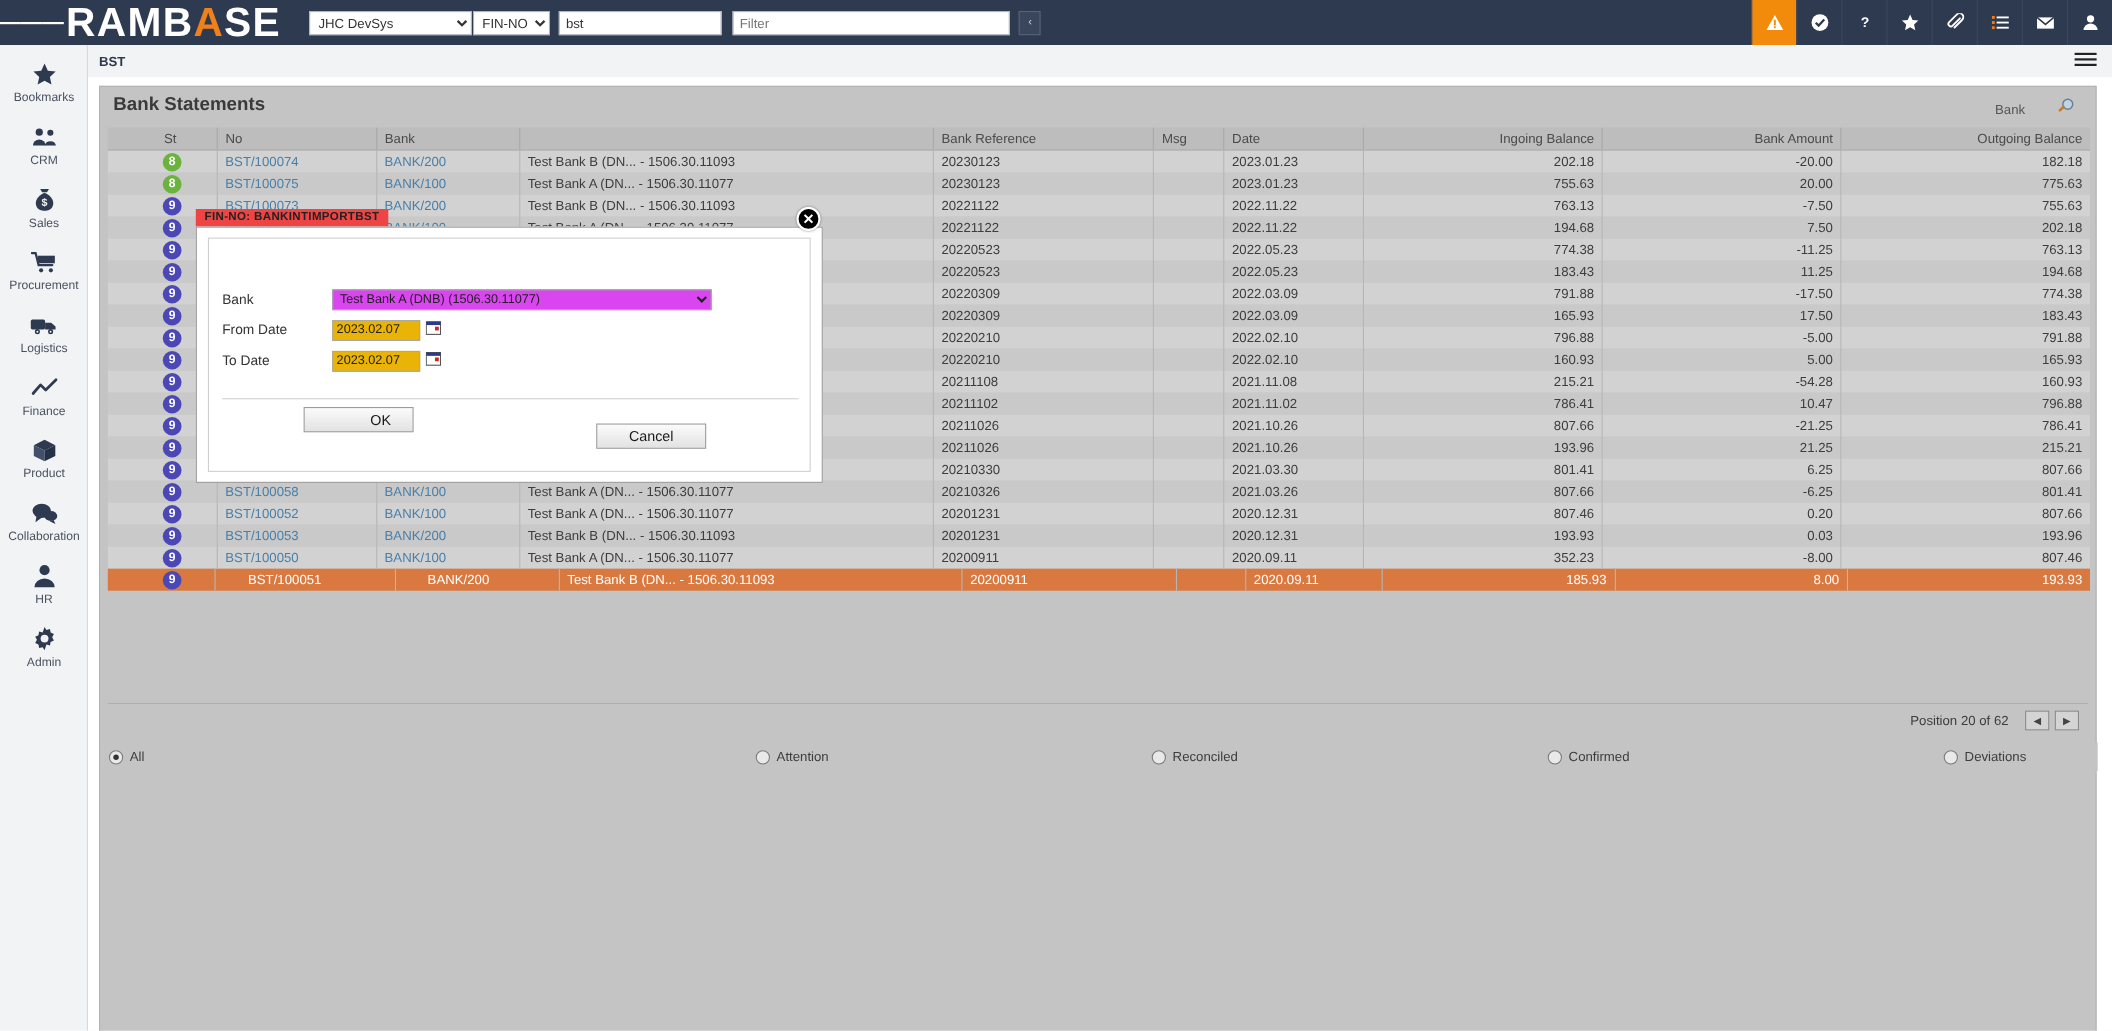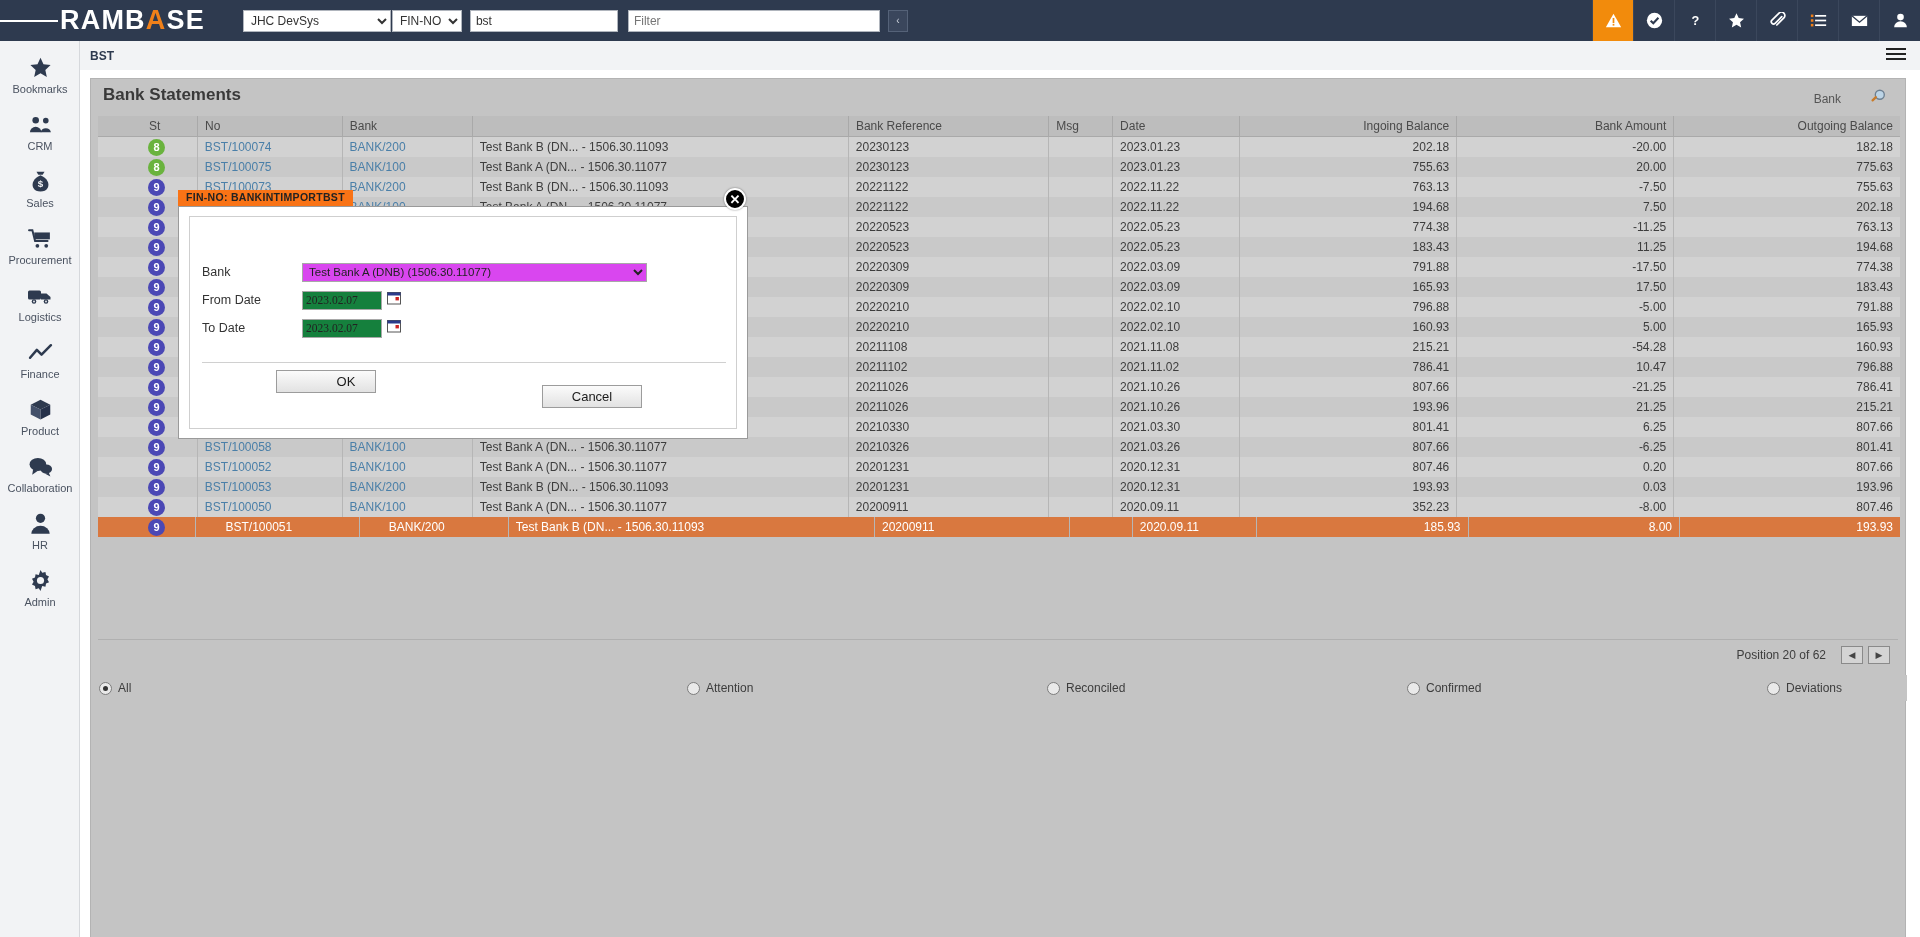--- a/index.html
+++ b/index.html
@@ -17,22 +17,22 @@
   .topbar {
     position: absolute; top: 0; left: 0; width: 1920px; height: 41px;
     background: #2e3a4f; display: flex; align-items: center;
   }
   .hamburger-main {
     width: 58px; height: 41px; display: flex; align-items: center; justify-content: center;
     cursor: pointer;
   }
   .hamburger-main .bar { width: 22px; height: 2px; background: #fff; margin: 2.5px 0; display:block; }
   .brand {
-    color: #fff; font-size: 27px; font-weight: bold; letter-spacing: 1.2px;
-    padding-left: 2px; padding-right: 38px; user-select: none;
+    color: #fff; font-size: 37px; font-weight: bold; letter-spacing: 1.2px;
+    padding-left: 2px; padding-right: 26px; user-select: none;
     font-family: "Liberation Sans", sans-serif;
   }
   .brand .accent { color: #f08019; }
 
   .sel-company {
     width: 148px; height: 22px; font-size: 12px; padding: 1px 3px;
     border: 1px solid #b0b5bd; background: #fff; color: #333;
     font-family: "Liberation Sans", sans-serif;
   }
   .sel-domain {
@@ -167,43 +167,43 @@
     align-items: center; justify-content: center;
   }
   .rdot .inner { width: 5px; height: 5px; border-radius: 50%; background: #333; display: none; }
   .rgrp.on .rdot .inner { display: block; }
   .rlabel { font-size: 12px; color: #3d3d3d; }
 
   
   .modal-wrap { position: absolute; left: 178px; top: 190px; width: 570px; height: 265px; z-index: 50; }
   .modal-tab {
     position: absolute; left: 0; top: 0; height: 16px;
-    background: #f97316; padding: 1px 8px 0 8px;
+    background: #ef4444; padding: 1px 8px 0 8px;
     font-size: 10.5px; font-weight: bold; color: #222; letter-spacing: .3px;
   }
   .modal-body {
     position: absolute; left: 0; top: 16px; width: 570px; height: 233px;
     background: #ffffff; border: 1px solid #9a9a9a;
   }
   .modal-inner { position: absolute; left: 10px; top: 9px; width: 548px; height: 213px; border: 1px solid #cfcfcf; background:#fff; }
   .modal-title {
     position: absolute; left: 12px; top: 12px;
     font-size: 18px; font-weight: bold; color: #111;
   }
   .frow { position: absolute; display: flex; align-items: center; height: 22px; }
   .flabel { width: 100px; font-size: 12.5px; color: #333; }
   .fsel {
     width: 345px; height: 19px; font-size: 11.5px; padding: 0 2px;
     border: 1px solid #a8a8a8; background: #d946ef; color: #222;
     font-family: "Liberation Sans", sans-serif;
   }
   .fdate {
     width: 80px; height: 19px; font-size: 11.5px; padding: 0 3px;
-    border: 1px solid #a8a8a8; background: #15803d; color: #222;
-    font-family: Liberation Serif, serif;
+    border: 1px solid #a8a8a8; background: #eab308; color: #222;
+    font-family: Liberation Sans, sans-serif;
   }
   .cal { margin-left: 5px; cursor: pointer; }
   .divider { position: absolute; left: 12px; top: 145px; width: 524px; height: 1px; background: #d0d0d0; }
   .mbtn {
     position: absolute; width: 100px; height: 23px;
     border: 1px solid #9c9c9c; background: linear-gradient(#fbfbfb,#e2e2e2);
     font-size: 13px; color: #1a1a1a; cursor: pointer;
     font-family: "Liberation Sans", sans-serif;
   }
   .modal-close {

